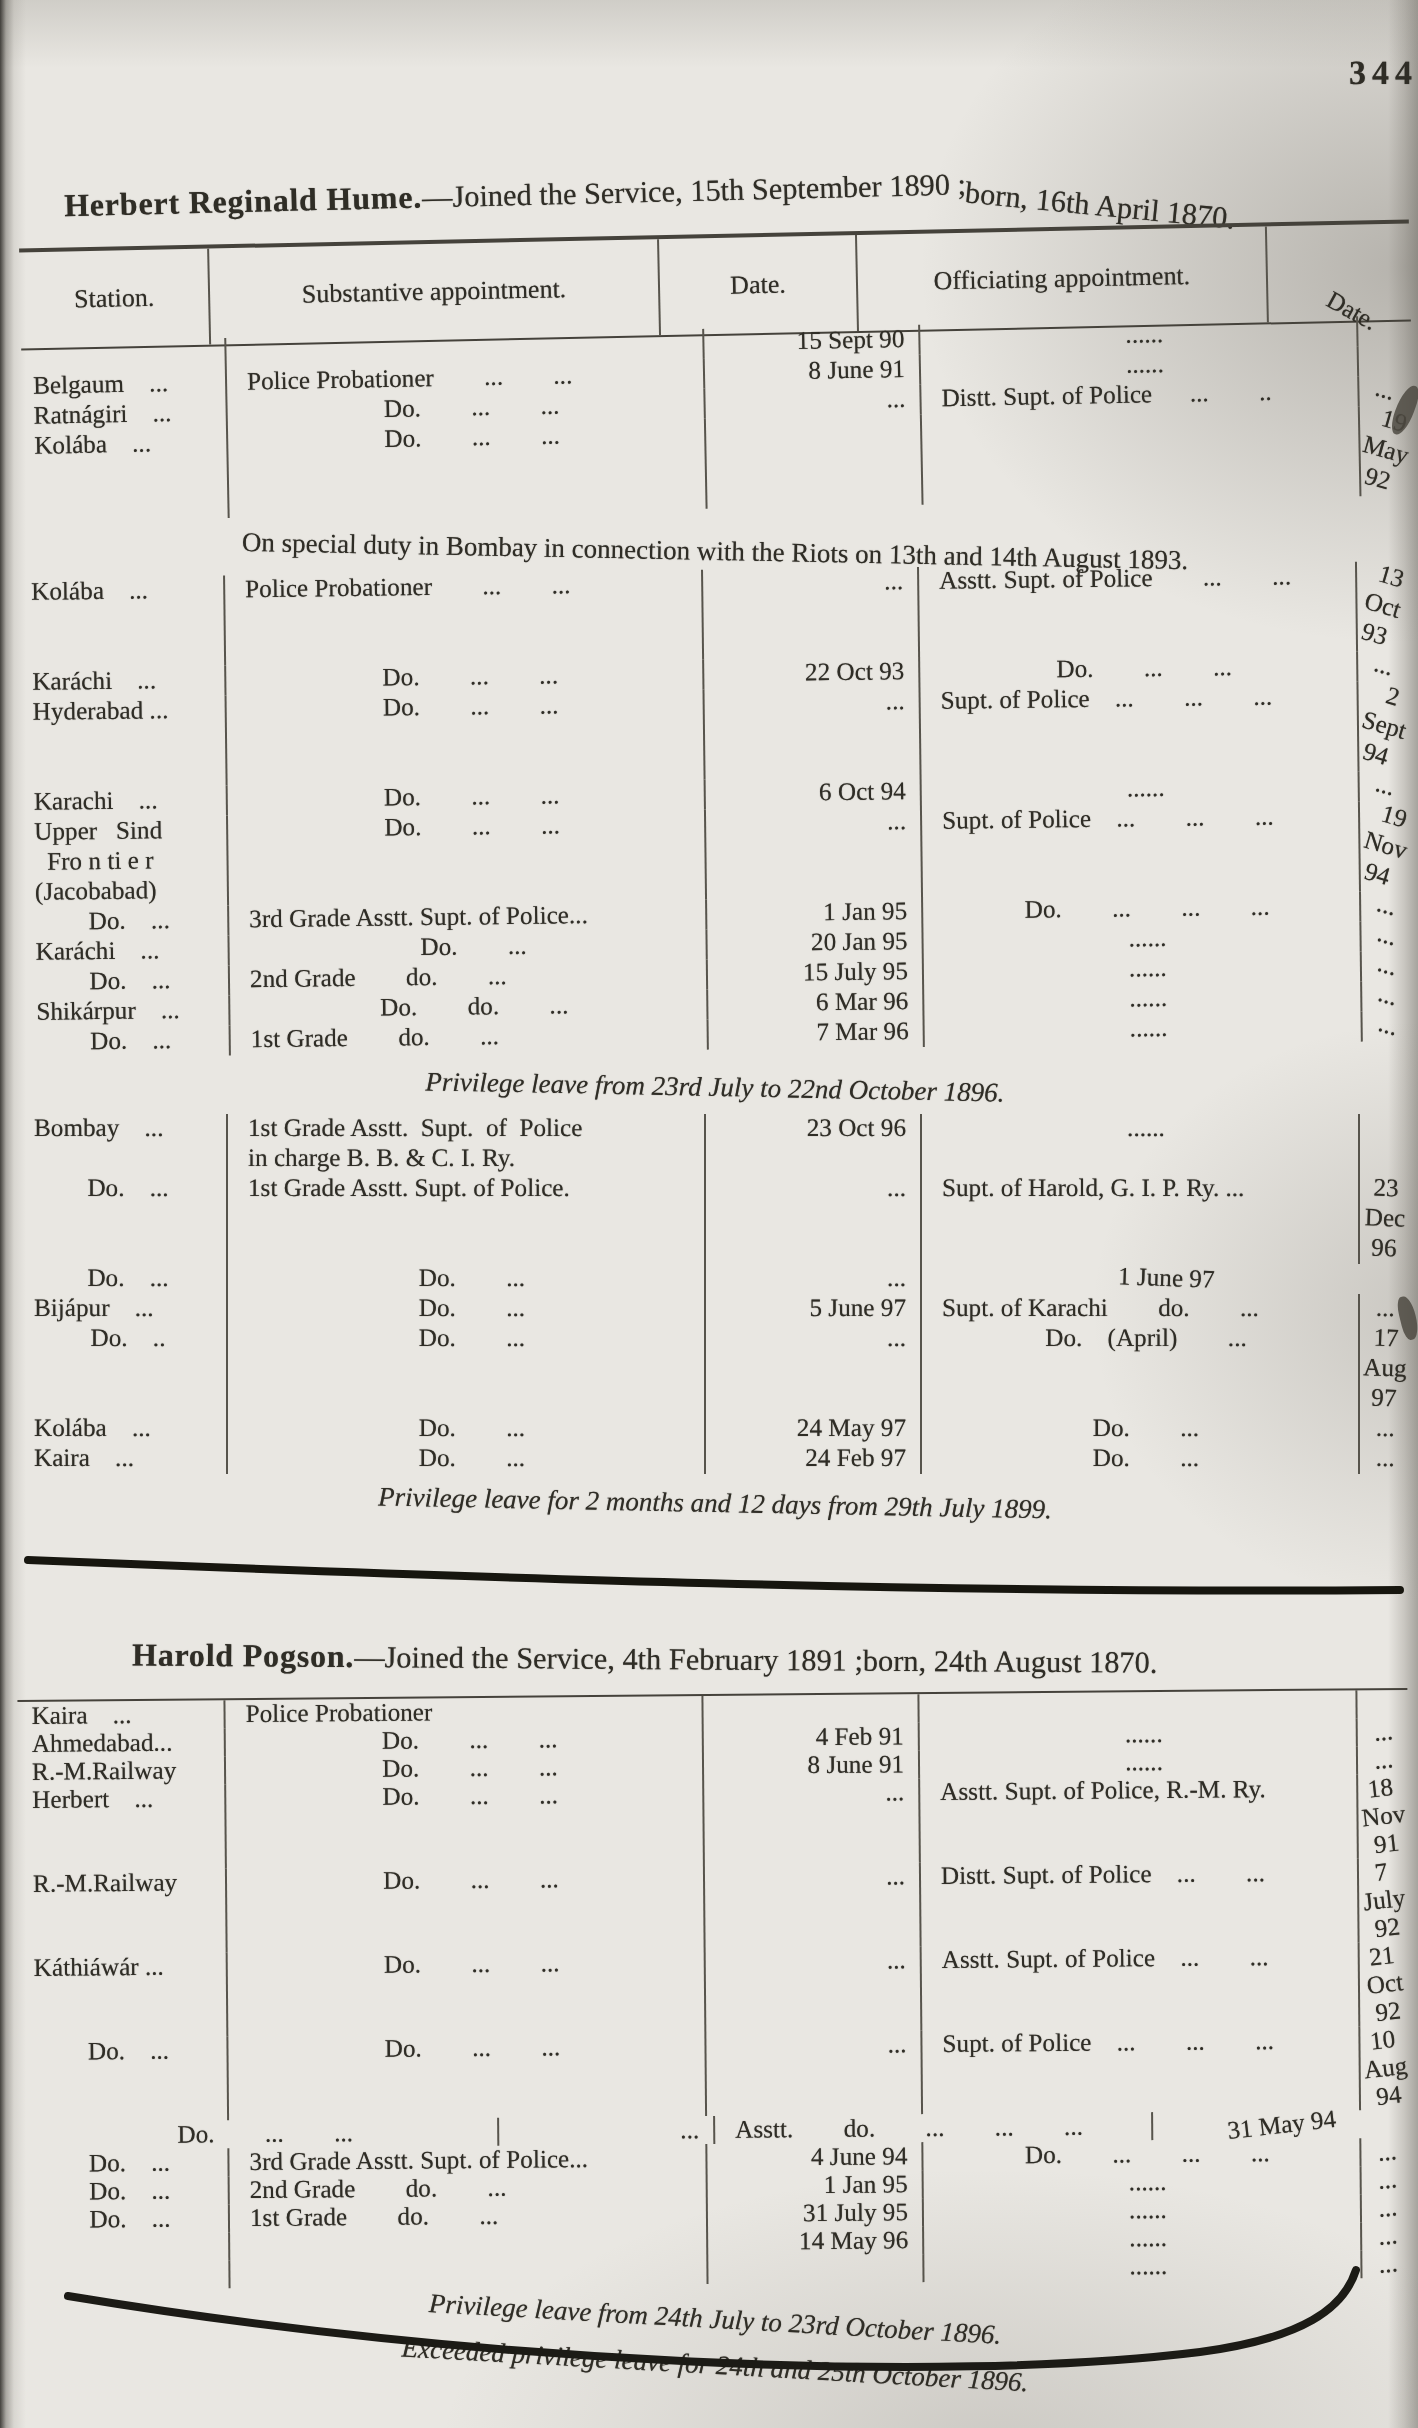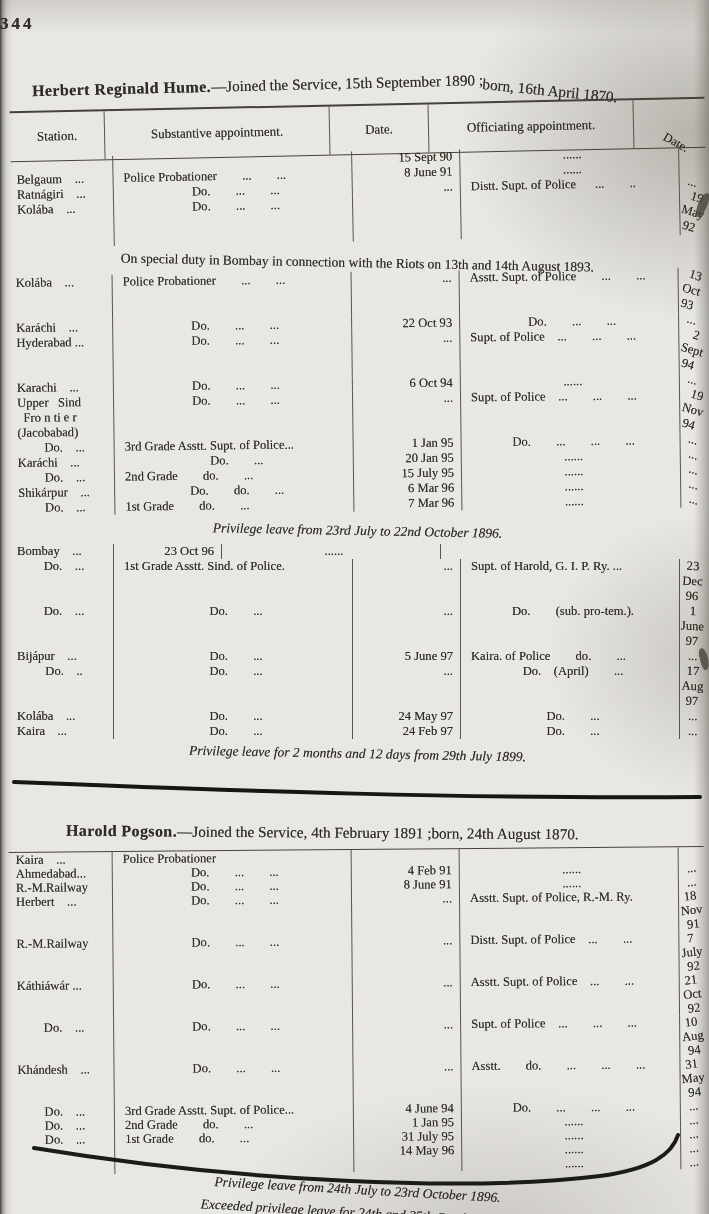--- a/index.html
+++ b/index.html
@@ -10,21 +10,21 @@
     background:
       radial-gradient(ellipse 55% 25% at 99% 11%, rgba(105,101,93,0.40), transparent 62%),
       radial-gradient(ellipse 40% 20% at 101% 54%, rgba(118,114,106,0.28), transparent 60%),
       radial-gradient(ellipse 60% 18% at 70% 101%, rgba(118,114,106,0.25), transparent 65%),
       linear-gradient(90deg, rgba(38,36,32,0.85) 0px, rgba(92,89,82,0.45) 3px, rgba(150,147,139,0.20) 7px, rgba(0,0,0,0) 13px),
       linear-gradient(180deg, rgba(142,139,131,0.28) 0px, rgba(0,0,0,0) 34px),
       linear-gradient(90deg, rgba(0,0,0,0) 694px, rgba(128,124,116,0.30) 702px, rgba(84,81,74,0.45) 709px),
       #e9e7e2;
     text-shadow:0 0 0.5px rgba(47,45,38,0.65);
   }
-  .page-number { text-align:left; padding-top:14px; font-size:17px; font-weight:bold; letter-spacing:3px; }
+  .page-number { text-align:right; padding-top:27px; font-size:17px; font-weight:bold; letter-spacing:3px; }
   .record-title { font-size:15.2px; font-weight:normal; margin:40px 8px 12px 32px; transform:rotate(-1.4deg); }
   #rec1 .record-title { transform:rotate(0.4deg); margin:20px 8px 10px 66px; }
   .rname { font-weight:bold; font-size:16px; letter-spacing:0.4px; }
   .tail { display:inline-block; transform:rotate(7deg) translateY(4px); transform-origin:left center; }
   #rec1 .tail { transform:none; }
 
   .table { margin:0 4px 0 10px; position:relative; }
   .thead { display:flex; align-items:center; height:48px; font-size:13px;
            border-top:2px solid #45423b; border-bottom:1.5px solid #45423b;
            transform:rotate(-1.2deg); position:relative; }
@@ -187,43 +187,44 @@
               <div class="c2">1st Grade        do.        ...</div>
               <div class="c3">7 Mar 96</div>
               <div class="c4 ctr">......</div>
               <div class="c5"><span class="d">...</span></div>
             </div>
           </div>
           <div class="note it">Privilege leave from 23rd July to 22nd October 1896.</div>
           <div class="block sec-4">
             <div class="row">
               <div class="c1">Bombay    ...</div>
+              <div class="c2">1st Grade Asstt.  Supt.  of  Police
+in charge B. B. &amp; C. I. Ry.</div>
               <div class="c3">23 Oct 96</div>
               <div class="c4 ctr">......</div>
               <div class="c5"><span class="d"></span></div>
             </div>
             <div class="row">
               <div class="c1 ctr">Do.    ...</div>
-              <div class="c2">1st Grade Asstt. Sind. of Police.</div>
+              <div class="c2">1st Grade Asstt. Supt. of Police.</div>
               <div class="c3">...</div>
               <div class="c4">Supt. of Harold, G. I. P. Ry. ...</div>
               <div class="c5"><span class="d">23 Dec 96</span></div>
             </div>
             <div class="row">
               <div class="c1 ctr">Do.    ...</div>
               <div class="c2 ctr">Do.        ...</div>
               <div class="c3">...</div>
-              <div class="c4 ctr">Do.        (sub. pro-tem.).</div>
               <div class="c5"><span class="d">1 June 97</span></div>
             </div>
             <div class="row">
               <div class="c1">Bijápur    ...</div>
               <div class="c2 ctr">Do.        ...</div>
               <div class="c3">5 June 97</div>
-              <div class="c4">Kaira. of Police        do.        ...</div>
+              <div class="c4">Supt. of Karachi        do.        ...</div>
               <div class="c5"><span class="d">...</span></div>
             </div>
             <div class="row">
               <div class="c1 ctr">Do.    ..</div>
               <div class="c2 ctr">Do.        ...</div>
               <div class="c3">...</div>
               <div class="c4 ctr">Do.    (April)        ...</div>
               <div class="c5"><span class="d">17 Aug 97</span></div>
             </div>
             <div class="row">
@@ -298,21 +299,20 @@
               <div class="c5"><span class="d">21 Oct 92</span></div>
             </div>
             <div class="row">
               <div class="c1 ctr">Do.    ...</div>
               <div class="c2 ctr">Do.        ...        ...</div>
               <div class="c3">...</div>
               <div class="c4">Supt. of Police    ...        ...        ...</div>
               <div class="c5"><span class="d">10 Aug 94</span></div>
             </div>
             <div class="row">
-              <div class="c1">Khándesh    ...</div>
               <div class="c2 ctr">Do.        ...        ...</div>
               <div class="c3">...</div>
               <div class="c4">Asstt.        do.        ...        ...        ...</div>
               <div class="c5"><span class="d">31 May 94</span></div>
             </div>
             <div class="row">
               <div class="c1 ctr">Do.    ...</div>
               <div class="c2">3rd Grade Asstt. Supt. of Police...</div>
               <div class="c3">4 June 94</div>
               <div class="c4 ctr">Do.        ...        ...        ...</div>

